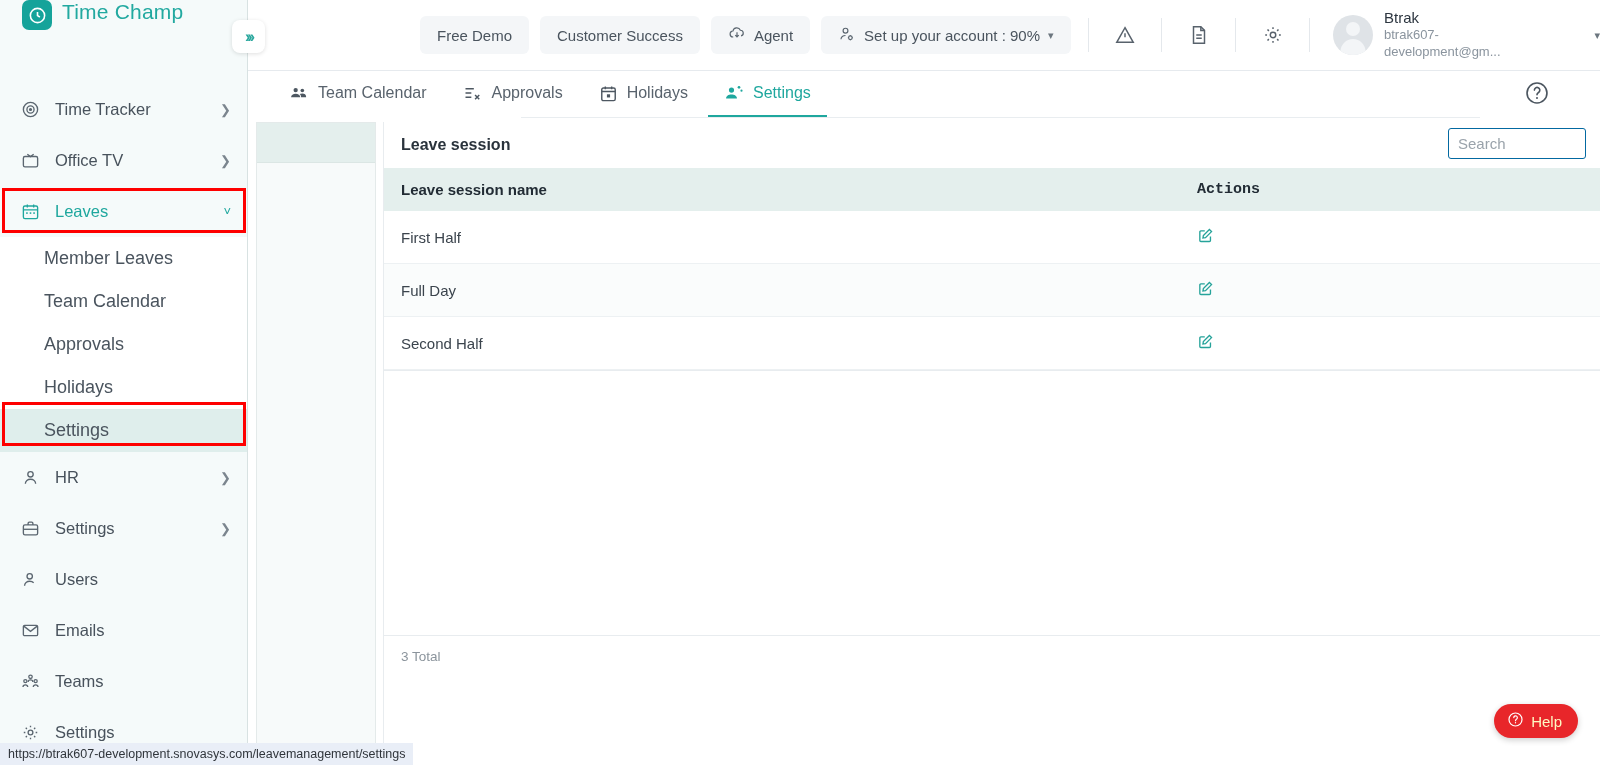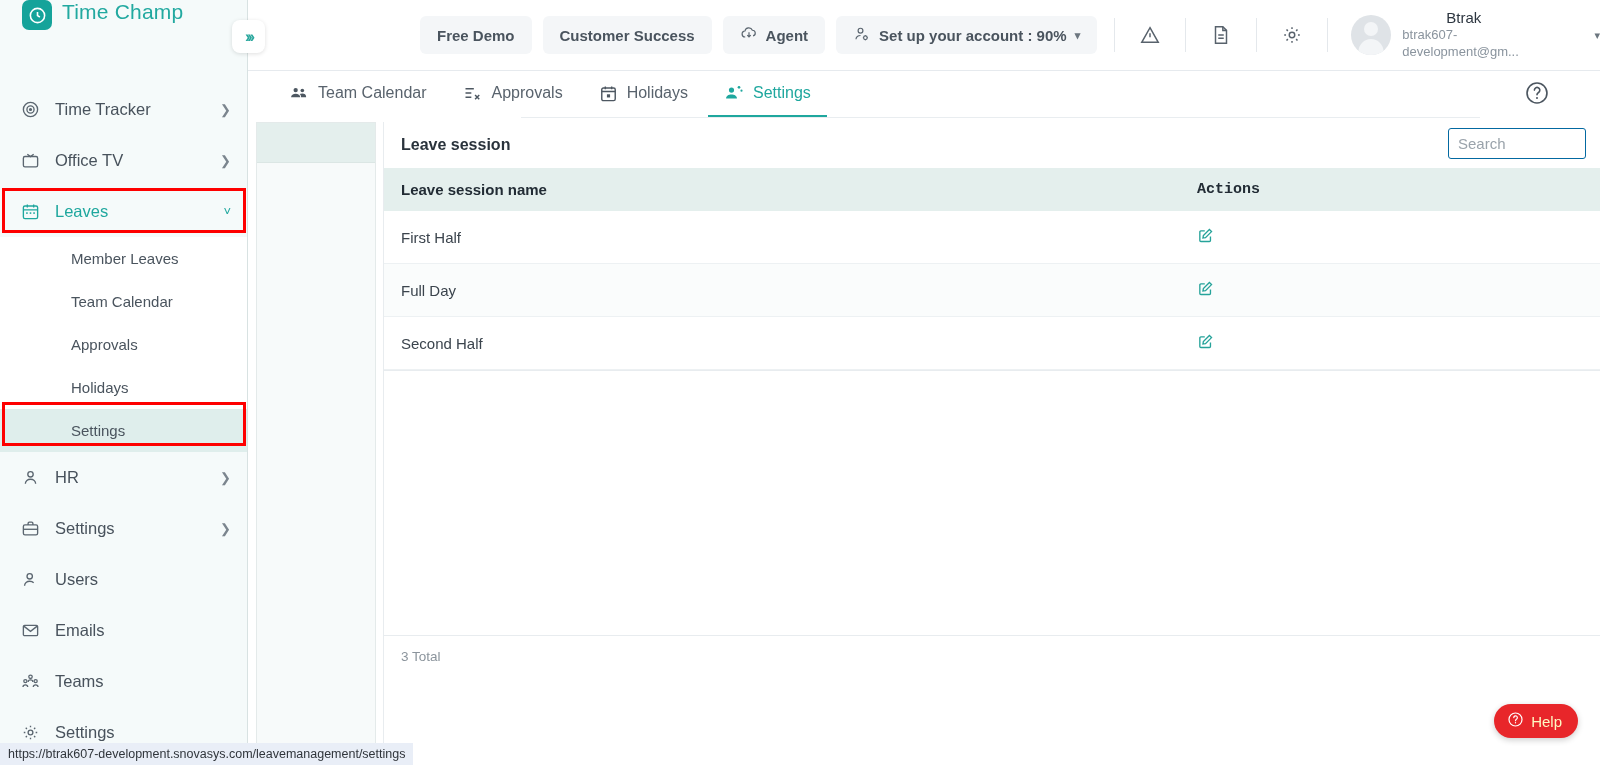--- a/index.html
+++ b/index.html
@@ -40,21 +40,21 @@
   }
   .nav-item .ico { width: 21px; height: 21px; flex: 0 0 21px;
     display: flex; align-items: center; justify-content: center; color: #5b6670; }
   .nav-item .lbl { flex: 1; }
   .nav-item .caret { color: #7b858e; font-size: 13px; }
   .nav-item.active { color: #1fa79e; background: #f5fafa; }
   .nav-item.active .ico { color: #1fa79e; }
   .nav-item.active .caret { color: #1fa79e; }
   .sub-item {
     height: 43px; display: flex; align-items: center;
-    padding-left: 71px; font-size: 15px; color: #4a545e; cursor: pointer;
+    padding-left: 44px; font-size: 18px; color: #4a545e; cursor: pointer;
     background: #ffffff;
   }
   .sub-item.selected { background: #dfeeec; }
   .subgroup { background: #ffffff; }
 
   
   .redbox { position: absolute; border: 3px solid #fe0000; pointer-events: none; }
 
   
   #topbar {
@@ -69,21 +69,20 @@
     display: flex; align-items: center; justify-content: center;
     color: #2aa79d; font-size: 16px; cursor: pointer; z-index: 20;
     letter-spacing: -3px; font-weight: bold;
   }
   .top-actions { display: flex; align-items: center; gap: 11px; margin-left: 172px; }
   .pill {
     background: #f4f6f8; border-radius: 6px; height: 38px;
     display: flex; align-items: center; gap: 8px;
     padding: 0 17px; font-size: 15px; color: #4a545e; cursor: pointer;
     white-space: nowrap;
-    font-weight: bold;
   }
   .top-divider { width: 1px; height: 34px; background: #e4e8ec; margin: 0 6px; }
   .icon-btn {
     width: 40px; height: 40px; border-radius: 6px;
     display: flex; align-items: center; justify-content: center;
     color: #58626c; cursor: pointer;
   }
   .profile { display: flex; align-items: center; gap: 11px; padding-left: 6px; cursor: pointer; }
   .avatar {
     width: 40px; height: 40px; border-radius: 50%;
@@ -92,21 +91,21 @@
   .avatar::before {
     content: ""; position: absolute; left: 50%; top: 7px;
     width: 14px; height: 14px; border-radius: 50%;
     background: #f3f5f7; transform: translateX(-50%);
   }
   .avatar::after {
     content: ""; position: absolute; left: 50%; top: 24px;
     width: 25px; height: 22px; border-radius: 13px 13px 0 0;
     background: #f3f5f7; transform: translateX(-50%);
   }
-  .pname { font-size: 15px; color: #2d3640; line-height: 1.25; margin-left: 44px; }
+  .pname { font-size: 15px; color: #2d3640; line-height: 1.25; }
   .pmail { font-size: 13px; color: #8a949e; line-height: 1.3; }
   .pcaret { color: #6c767f; font-size: 11px; margin-left: 36px; }
 
   
   #tabsrow {
     position: absolute; left: 248px; top: 71px; right: 0; height: 47px;
     background: #ffffff; display: flex; align-items: flex-end;
   }
   .tabs { display: flex; align-items: flex-end; height: 47px; margin-left: 25px; gap: 4px; }
   .tab {

